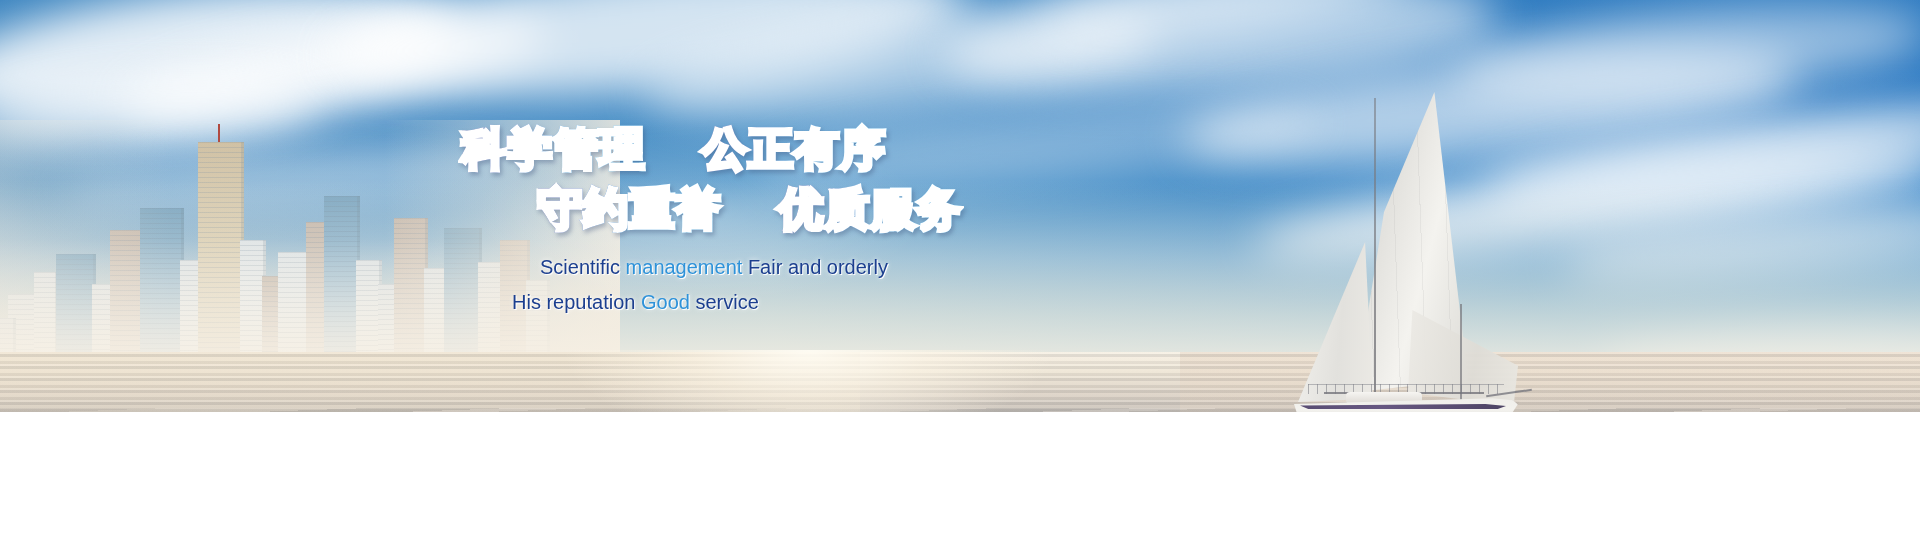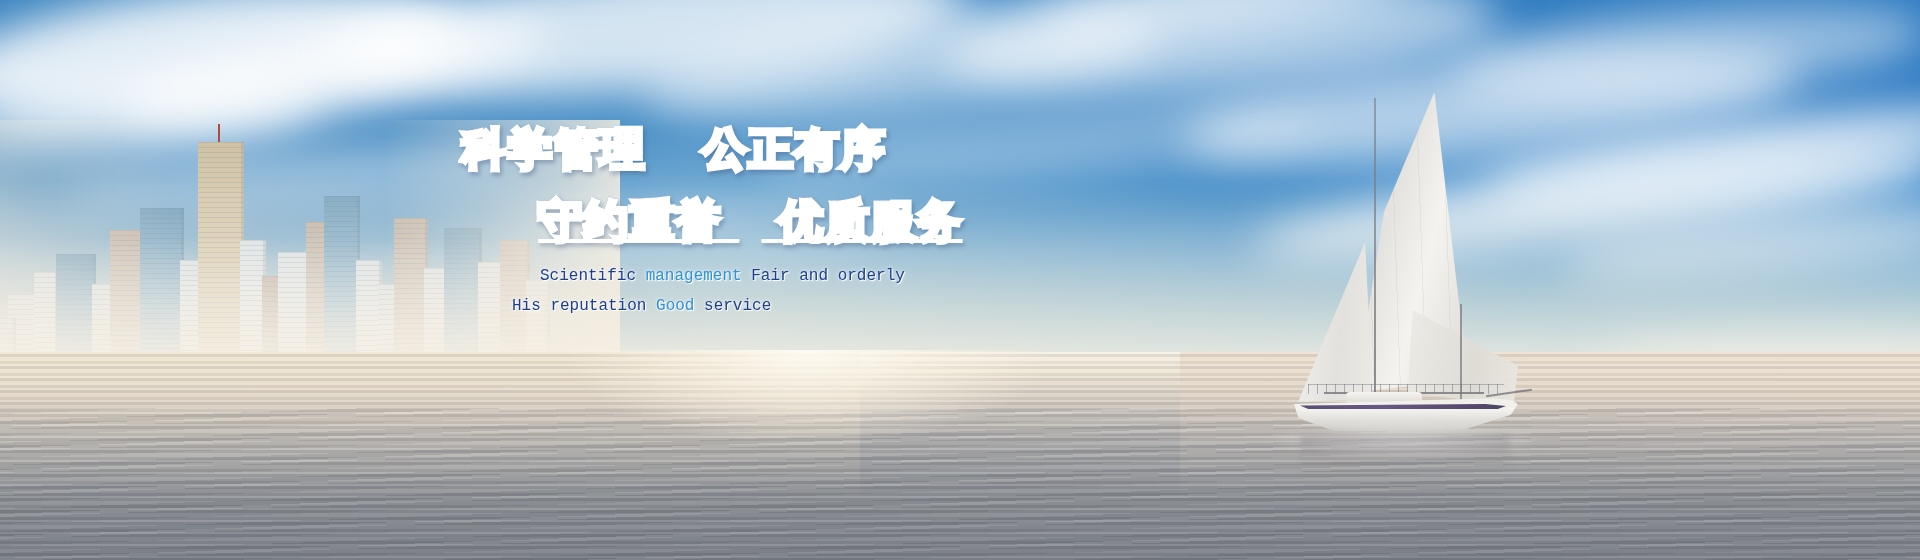--- a/index.html
+++ b/index.html
@@ -2,21 +2,21 @@
 <html lang="zh"><head>
 <meta charset="utf-8">
 <title>Banner</title>
 <style>
   html,body{margin:0;padding:0;background:#fff;}
   *{box-sizing:border-box;}
 
   .banner{
     position:relative;
     width:1920px;
-    height:560px;
+    height:412px;
     overflow:hidden;
     font-family:"Liberation Sans", sans-serif;
     background:#8ec4e2;
   }
 
   
   .sky{
     position:absolute; left:0; top:0; width:1920px; height:360px;
     background:
       linear-gradient(to right,
@@ -241,26 +241,26 @@
     paint-order:stroke fill;
     filter:drop-shadow(2px 3px 2px rgba(60,80,120,.35));
   }
   .zh-line .seg{
     background:linear-gradient(100deg,#283a8f 0%, #2f49a6 16%, #1f6fc4 38%, #1b8ad8 58%, #2aa3e8 76%, #57c0f2 100%);
     -webkit-background-clip:text;
     background-clip:text;
     color:transparent;
   }
   .zh1{margin-left:22px;}
-  .zh2{margin-left:98px; margin-top:24px;text-decoration:underline;}
+  .zh2{margin-left:98px; margin-top:12px;}
   .zh-gap{display:inline-block;width:22px;}
 
   .en-line{
-    font-family:Liberation Mono, monospace;
-    font-size:16px;
+    font-family:Liberation Sans, sans-serif;
+    font-size:20px;
     line-height:1.3;
     white-space:nowrap;
     text-shadow:1px 1px 0 rgba(255,255,255,.95), 0 0 5px rgba(255,255,255,.9);
   }
   .en1{margin-left:100px; margin-top:22px;}
   .en2{margin-left:72px; margin-top:9px;}
   .en-dark{color:#1c3f8f;}
   .en-light{color:#2e92d9;}
 
   .text-glow{

